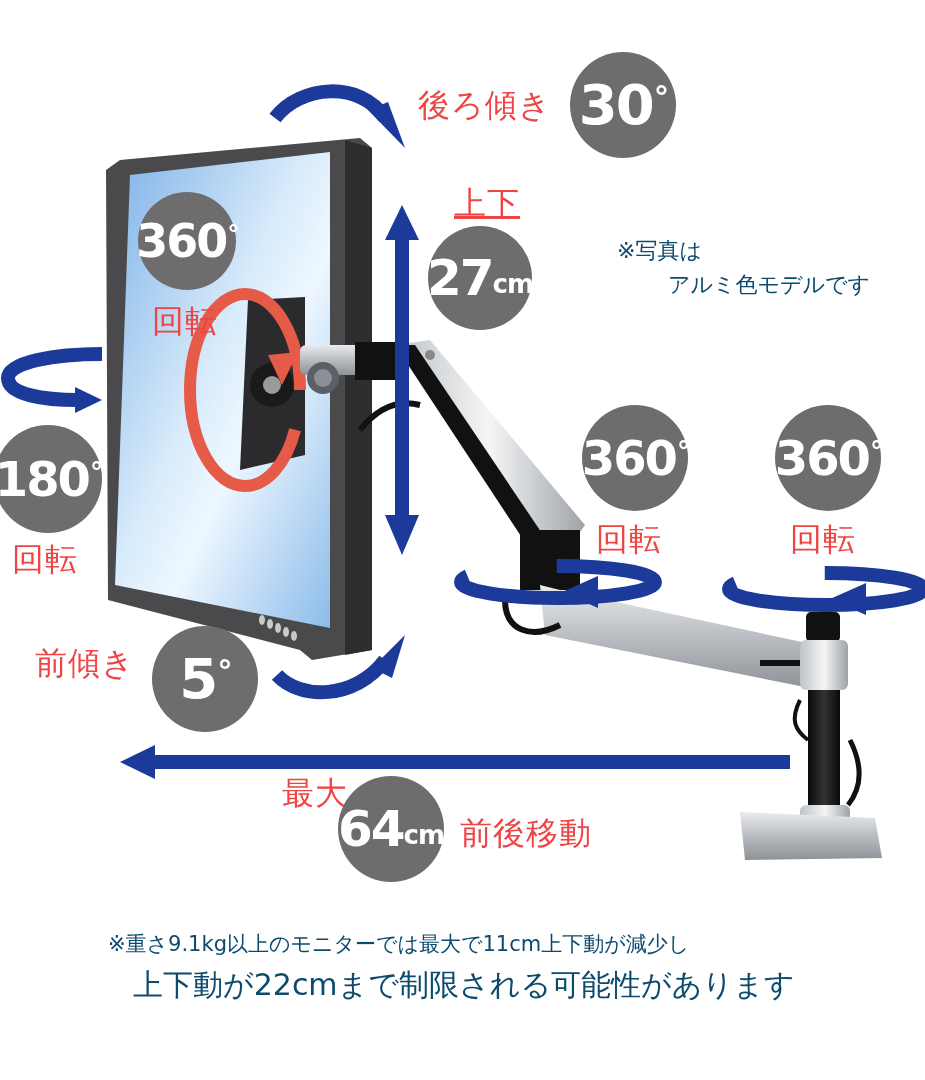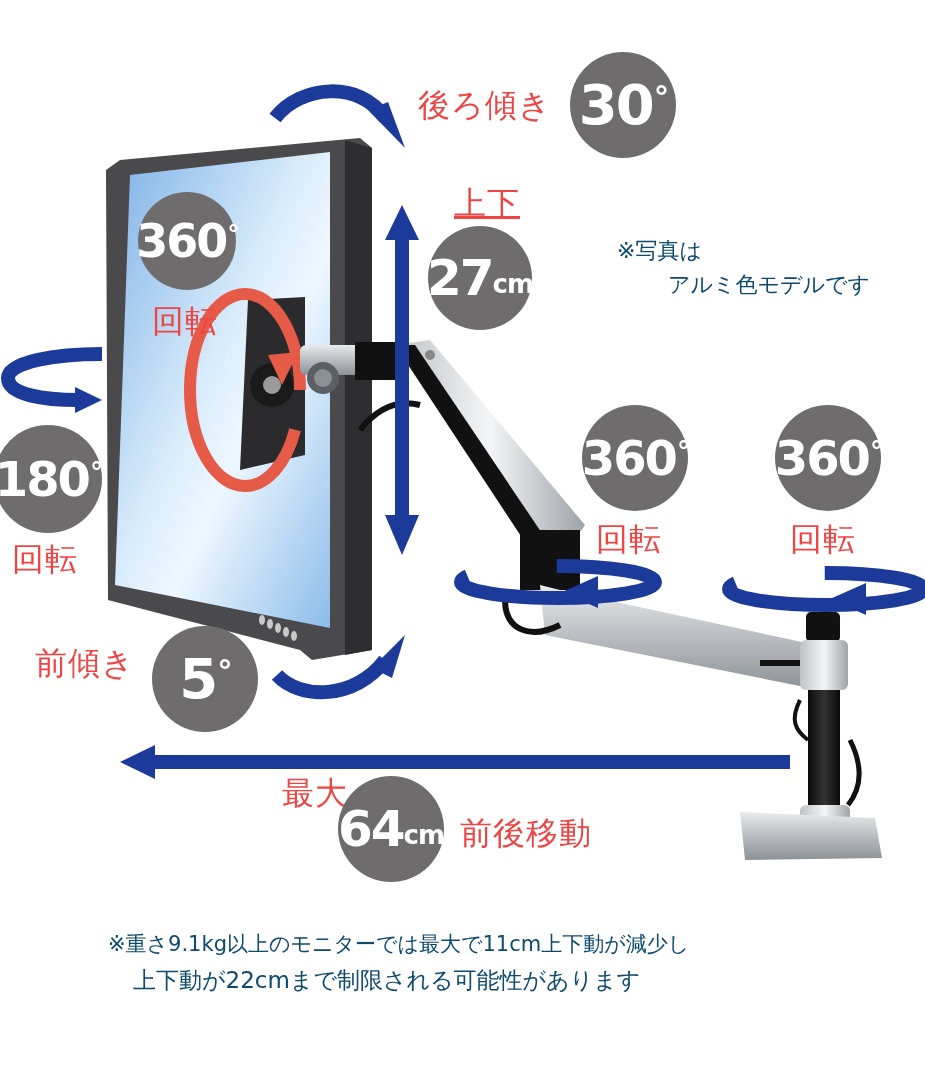--- a/index.html
+++ b/index.html
@@ -169,13 +169,13 @@
 </div>
 
 <div class="label" style="left:262px; top:772px;margin-left:20px;">最大</div>
 <div class="badge" style="left:338px; top:776px; width:106px; height:106px; font-size:50px;">
   <span class="num">64</span>
     <span class="unit">cm</span>
 </div>
 <div class="label" style="left:460px; top:812px;font-family:Liberation Serif, serif;">前後移動</div>
 
 <div class="note" style="left:108px; top:930px; font-size:21px;">※重さ9.1kg以上のモニターでは最大で11cm上下動が減少し</div>
-<div class="note" style="left:133px; top:965px; font-size:23px;">上下動が22cmまで制限される可能性があります</div>
+<div class="note" style="left:133px; top:965px; font-size:30px;">上下動が22cmまで制限される可能性があります</div>
 
 </body></html>

